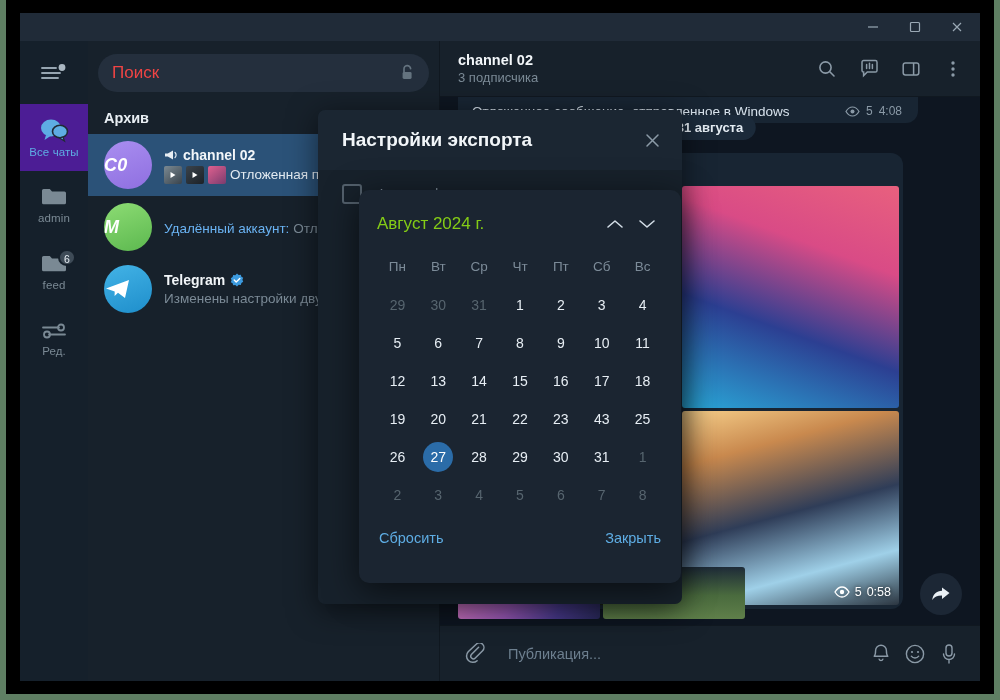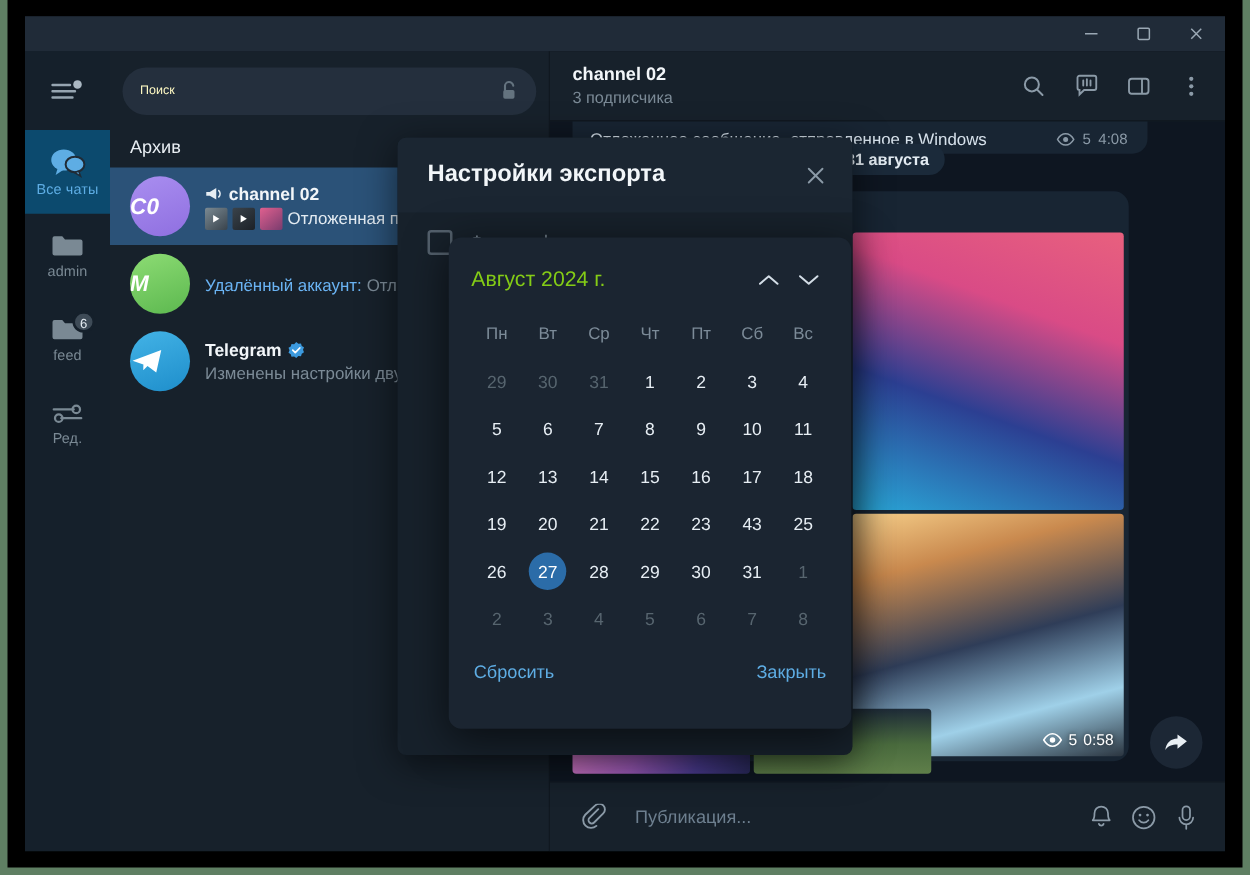--- a/index.html
+++ b/index.html
@@ -58,21 +58,21 @@
   }
   .rail-item {
     width: 68px; height: 67px;
     display: flex; flex-direction: column;
     align-items: center; justify-content: center;
     gap: 3px;
     color: #7a8994;
     position: relative;
     cursor: pointer;
   }
-  .rail-item.active { background: #0c4a6e; color: #5eade4; }
+  .rail-item.active { background: #4c1d95; color: #5eade4; }
   .rail-label { font-size: 11.5px; letter-spacing: .1px; }
   .rail-badge {
     position: absolute; top: 11px; left: 38px;
     min-width: 17px; height: 17px; border-radius: 9px;
     background: #3e4b57; color: #e6edf3;
     font-size: 10.5px; line-height: 17px; text-align: center;
     padding: 0 4px;
     border: 2px solid #15202b;
   }
 
@@ -82,27 +82,27 @@
     background: #17212b;
     display: flex; flex-direction: column;
     border-right: 1px solid #101820;
   }
   .search-wrap { height: 63px; display: flex; align-items: center; padding: 0 10px; }
   .search-box {
     flex: 1; height: 38px; border-radius: 19px;
     background: #242f3d;
     display: flex; align-items: center;
     padding: 0 14px;
-    color: #fef9c3; font-size: 10px;
+    color: #ef4444; font-size: 17px;
   }
   .search-box .ph { flex: 1; }
 
   .list-title {
     padding: 6px 0 8px 16px;
-    color: #e8eef3; font-size: 14.5px; font-weight: normal;
+    color: #e8eef3; font-size: 14.5px; font-weight: bold;
   }
   .chat-row {
     display: flex; align-items: center; gap: 12px;
     height: 62px; padding: 0 12px 0 16px;
     cursor: pointer;
   }
   .chat-row.selected { background: #2b5278; }
   .avatar {
     width: 48px; height: 48px; border-radius: 50%;
     flex: 0 0 48px;

